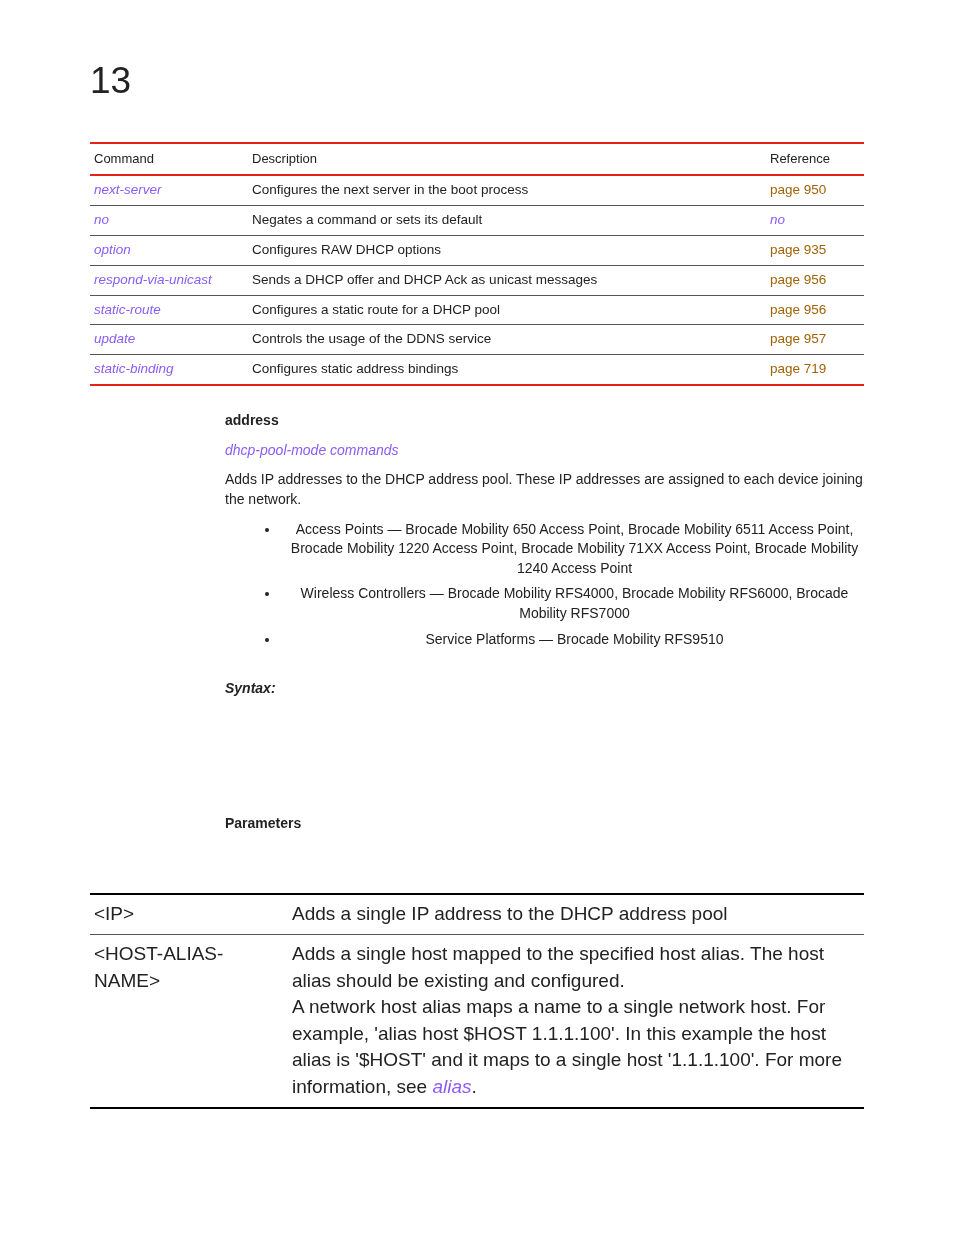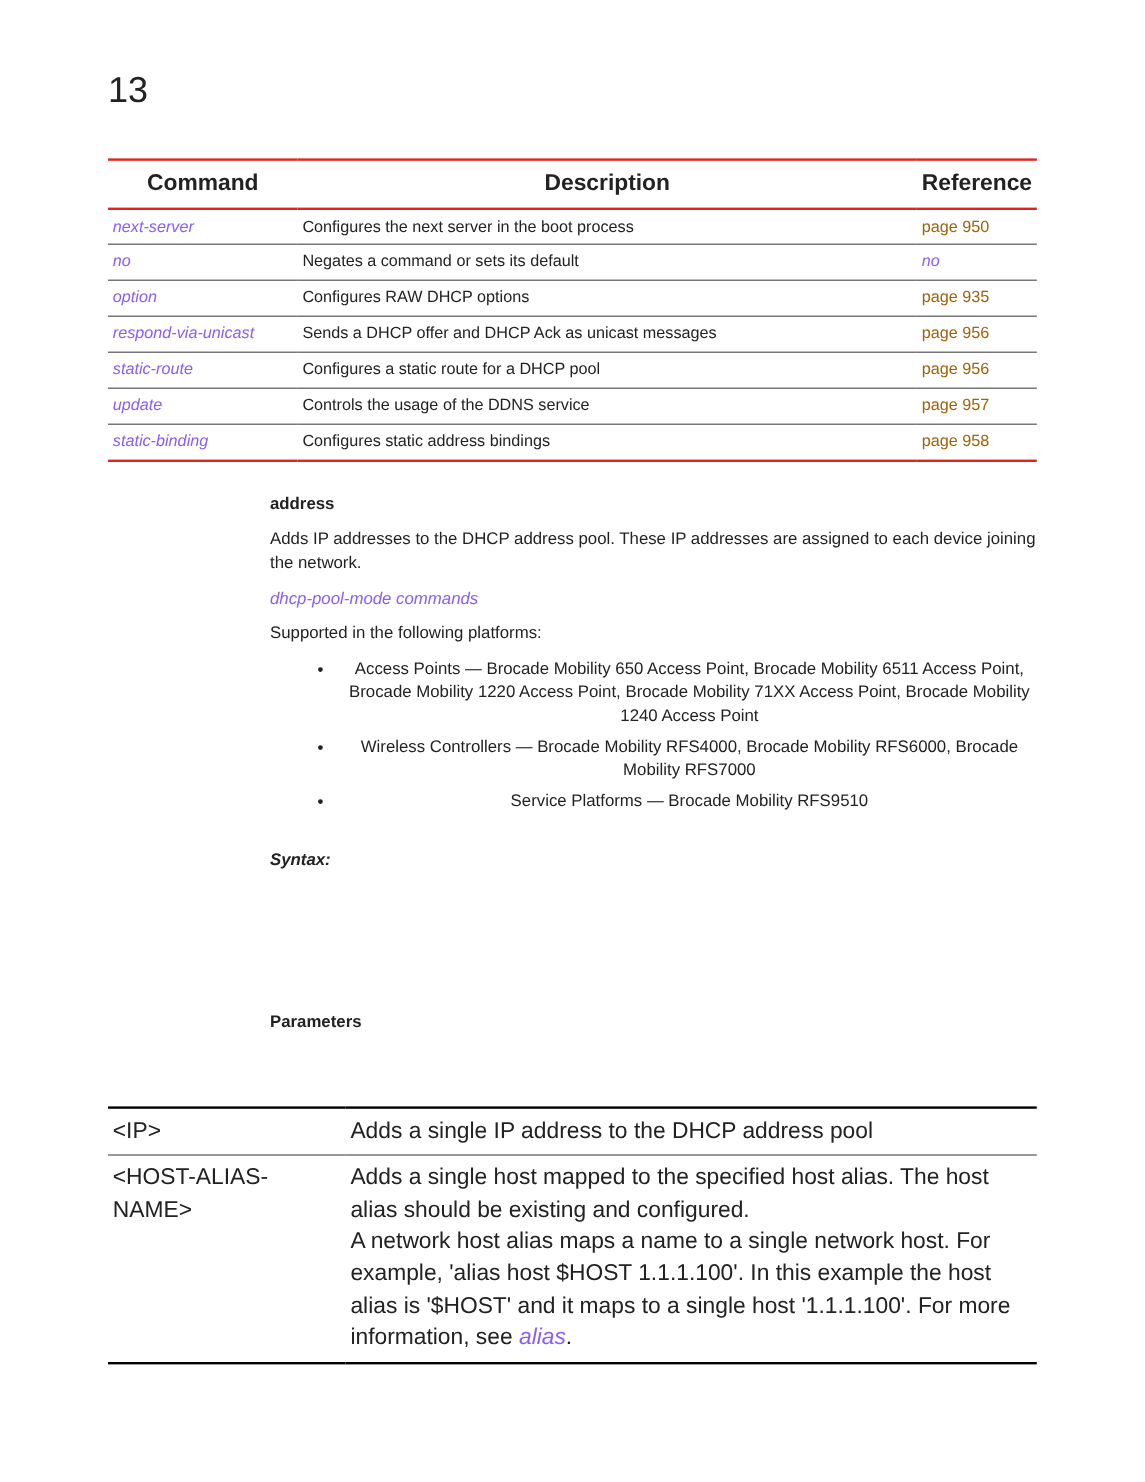--- a/index.html
+++ b/index.html
@@ -6,35 +6,35 @@
     font-family: Arial, Helvetica, sans-serif;
     margin: 0;
     padding: 55px 90px 60px 90px;
     color: #222;
     font-size: 14px;
     line-height: 1.4;
     width: 954px;
     box-sizing: border-box;
   }
   .chapter-num {
-    font-size: 30px;
+    font-size: 37px;
     font-weight: normal;
     font-family: Arial, sans-serif;
     margin: 0 0 35px 0;
   }
   table.cmd-table {
     width: 100%;
     border-collapse: collapse;
     border-top: 2px solid #e2231a;
     border-bottom: 2px solid #e2231a;
   }
   table.cmd-table th {
-    text-align: center;
-    font-weight: bold;
-    font-size: 19px;
+    text-align: left;
+    font-weight: normal;
+    font-size: 13px;
     padding: 6px 4px;
     border-bottom: 2px solid #e2231a;
   }
   table.cmd-table td {
     padding: 5px 4px;
     border-bottom: 1px solid #555;
     vertical-align: top;
     font-size: 13.5px;
   }
   table.cmd-table tr:last-child td {
@@ -130,30 +130,29 @@
       <td><span class="link-plain">page 956</span></td>
     </tr>
     <tr>
       <td><span class="link">update</span></td>
       <td>Controls the usage of the DDNS service</td>
       <td><span class="link-plain">page 957</span></td>
     </tr>
     <tr>
       <td><span class="link">static-binding</span></td>
       <td>Configures static address bindings</td>
-      <td><span class="link-plain">page 958</span></td>
+      <td><span class="link-plain">page 719</span></td>
     </tr>
   </tbody>
 </table>
 
 <div class="indent-block">
   <div class="section-bold">address</div>
+  <div class="para"><span class="link">dhcp-pool-mode commands</span></div>
   <div class="para">Adds IP addresses to the DHCP address pool. These IP addresses are assigned to each device joining the network.</div>
-  <div class="para"><span class="link">dhcp-pool-mode commands</span></div>
-  <div class="para">Supported in the following platforms:</div>
   <ul class="bullets">
     <li>Access Points — Brocade Mobility 650 Access Point, Brocade Mobility 6511 Access Point, Brocade Mobility 1220 Access Point, Brocade Mobility 71XX Access Point, Brocade Mobility 1240 Access Point</li>
     <li>Wireless Controllers — Brocade Mobility RFS4000, Brocade Mobility RFS6000, Brocade Mobility RFS7000</li>
     <li>Service Platforms — Brocade Mobility RFS9510</li>
   </ul>
   <div class="section-bold" style="margin-top:30px;font-style:italic;">Syntax:</div>
   <div style="height:80px;"></div>
   <div class="section-bold">Parameters</div>
 </div>
 

